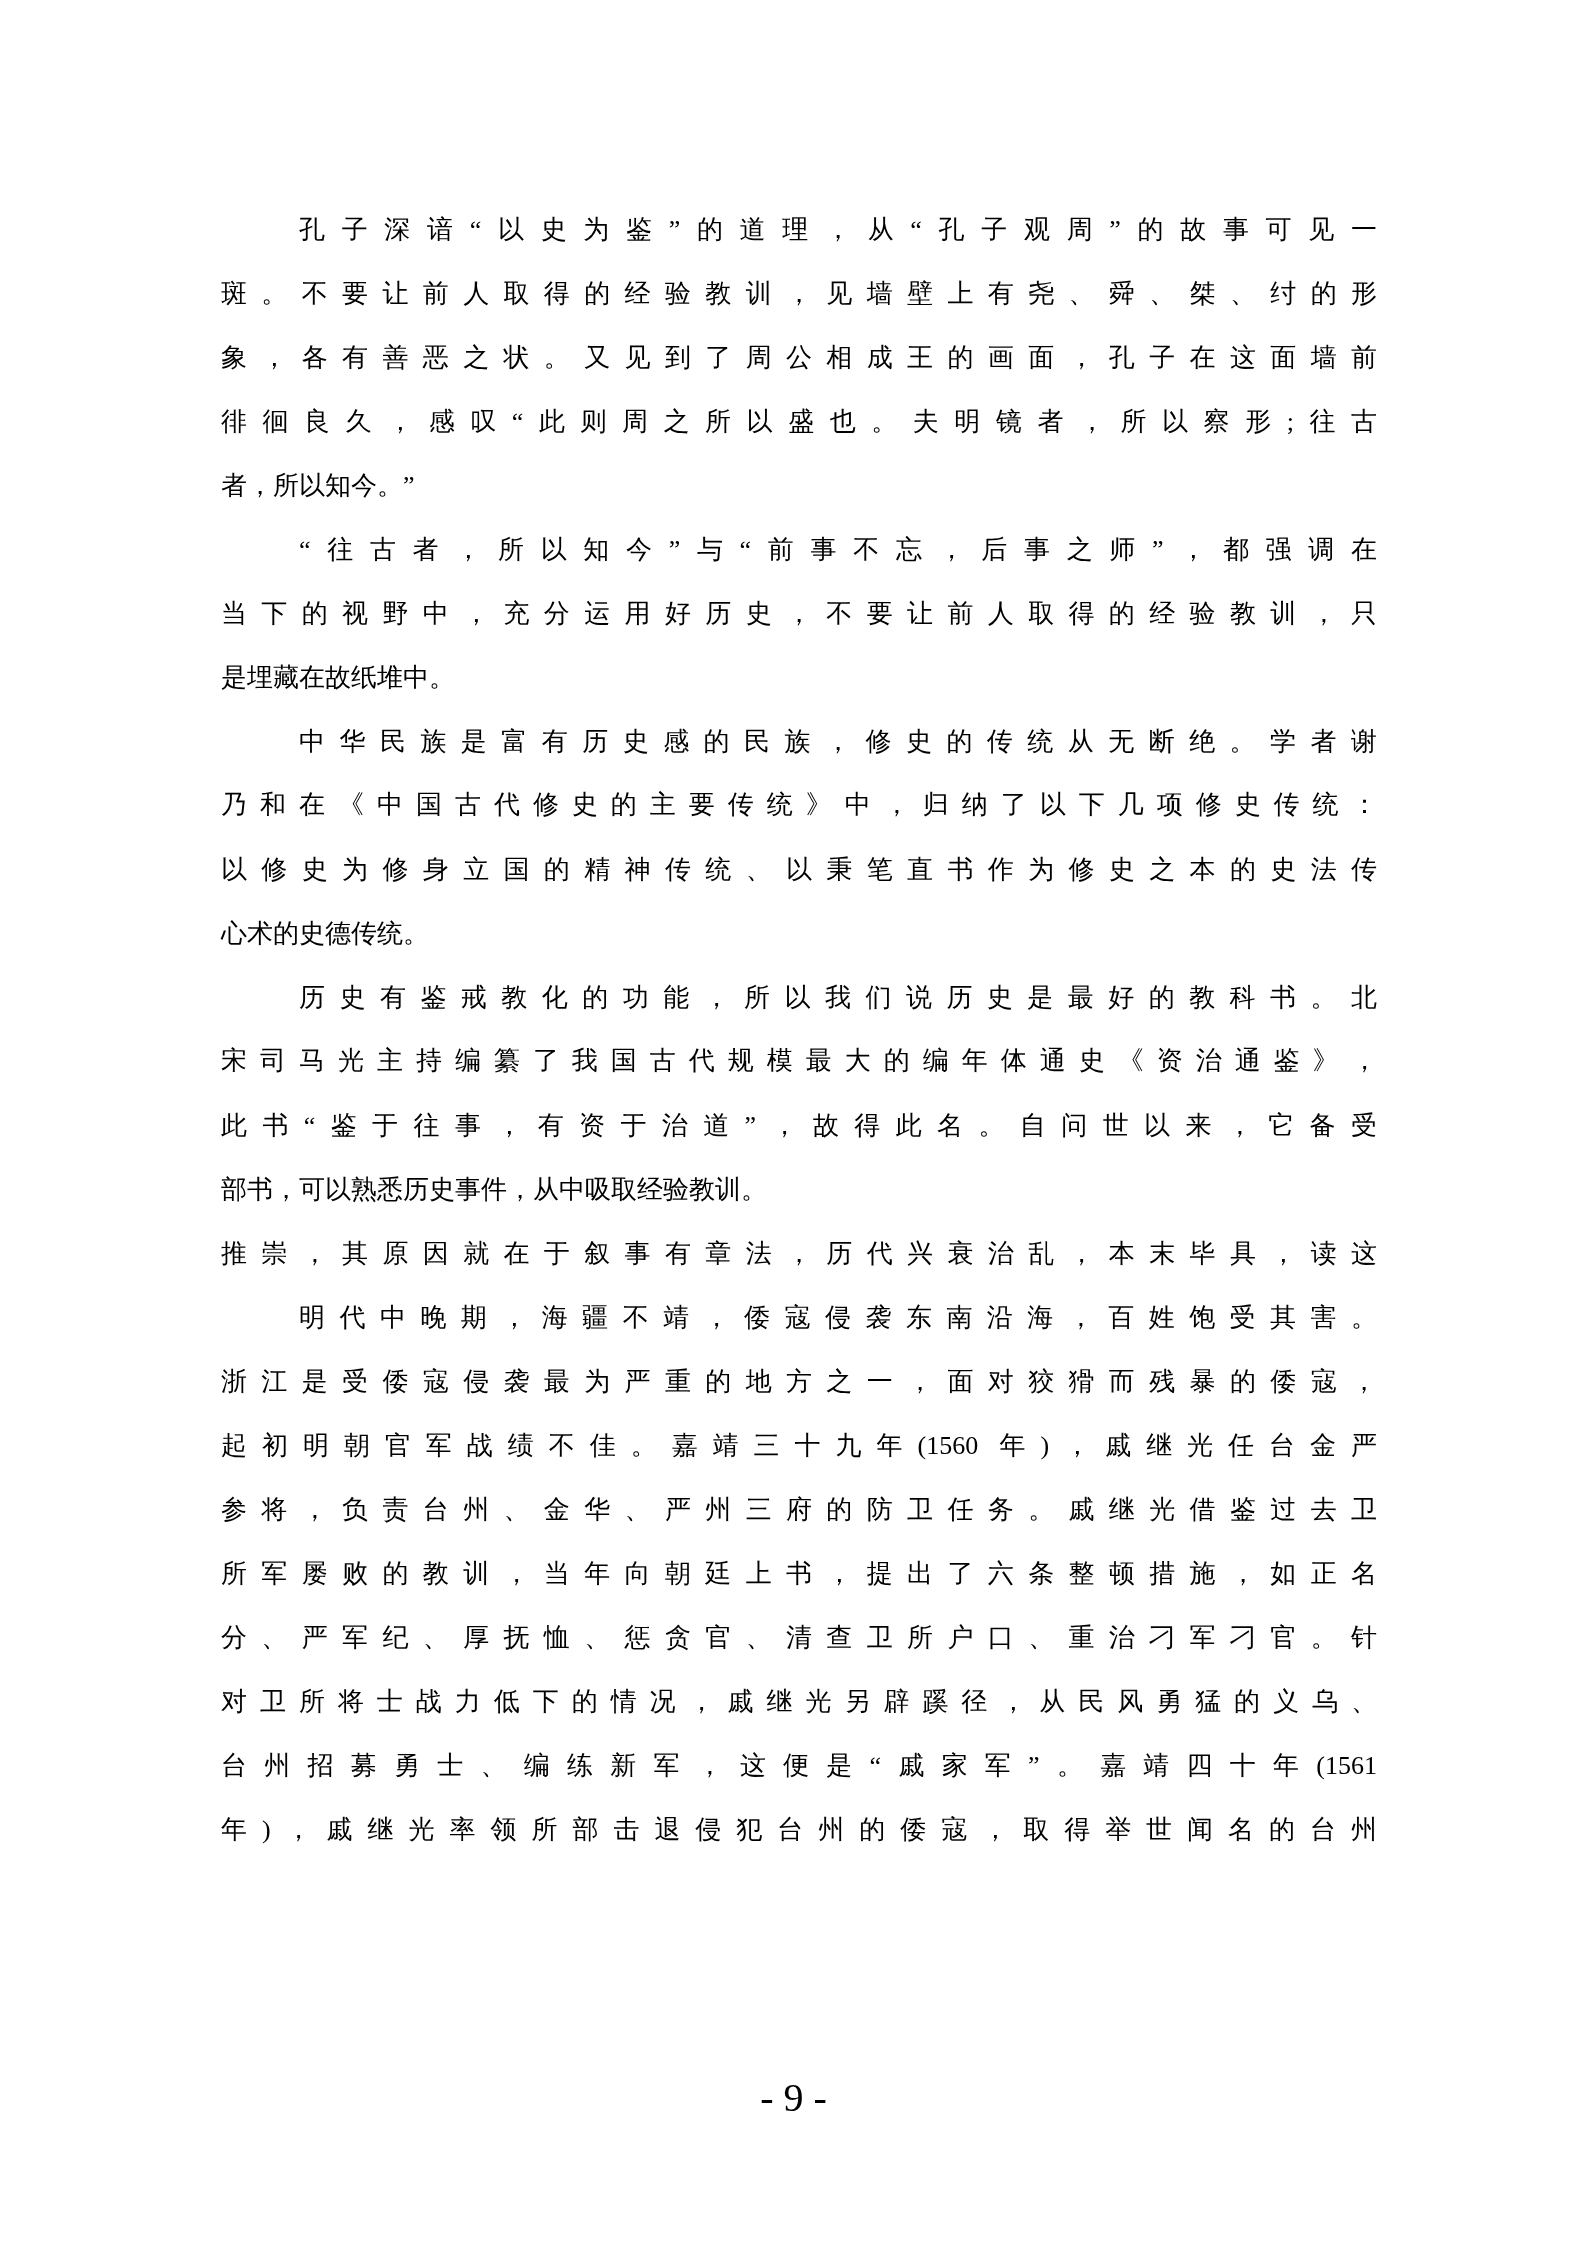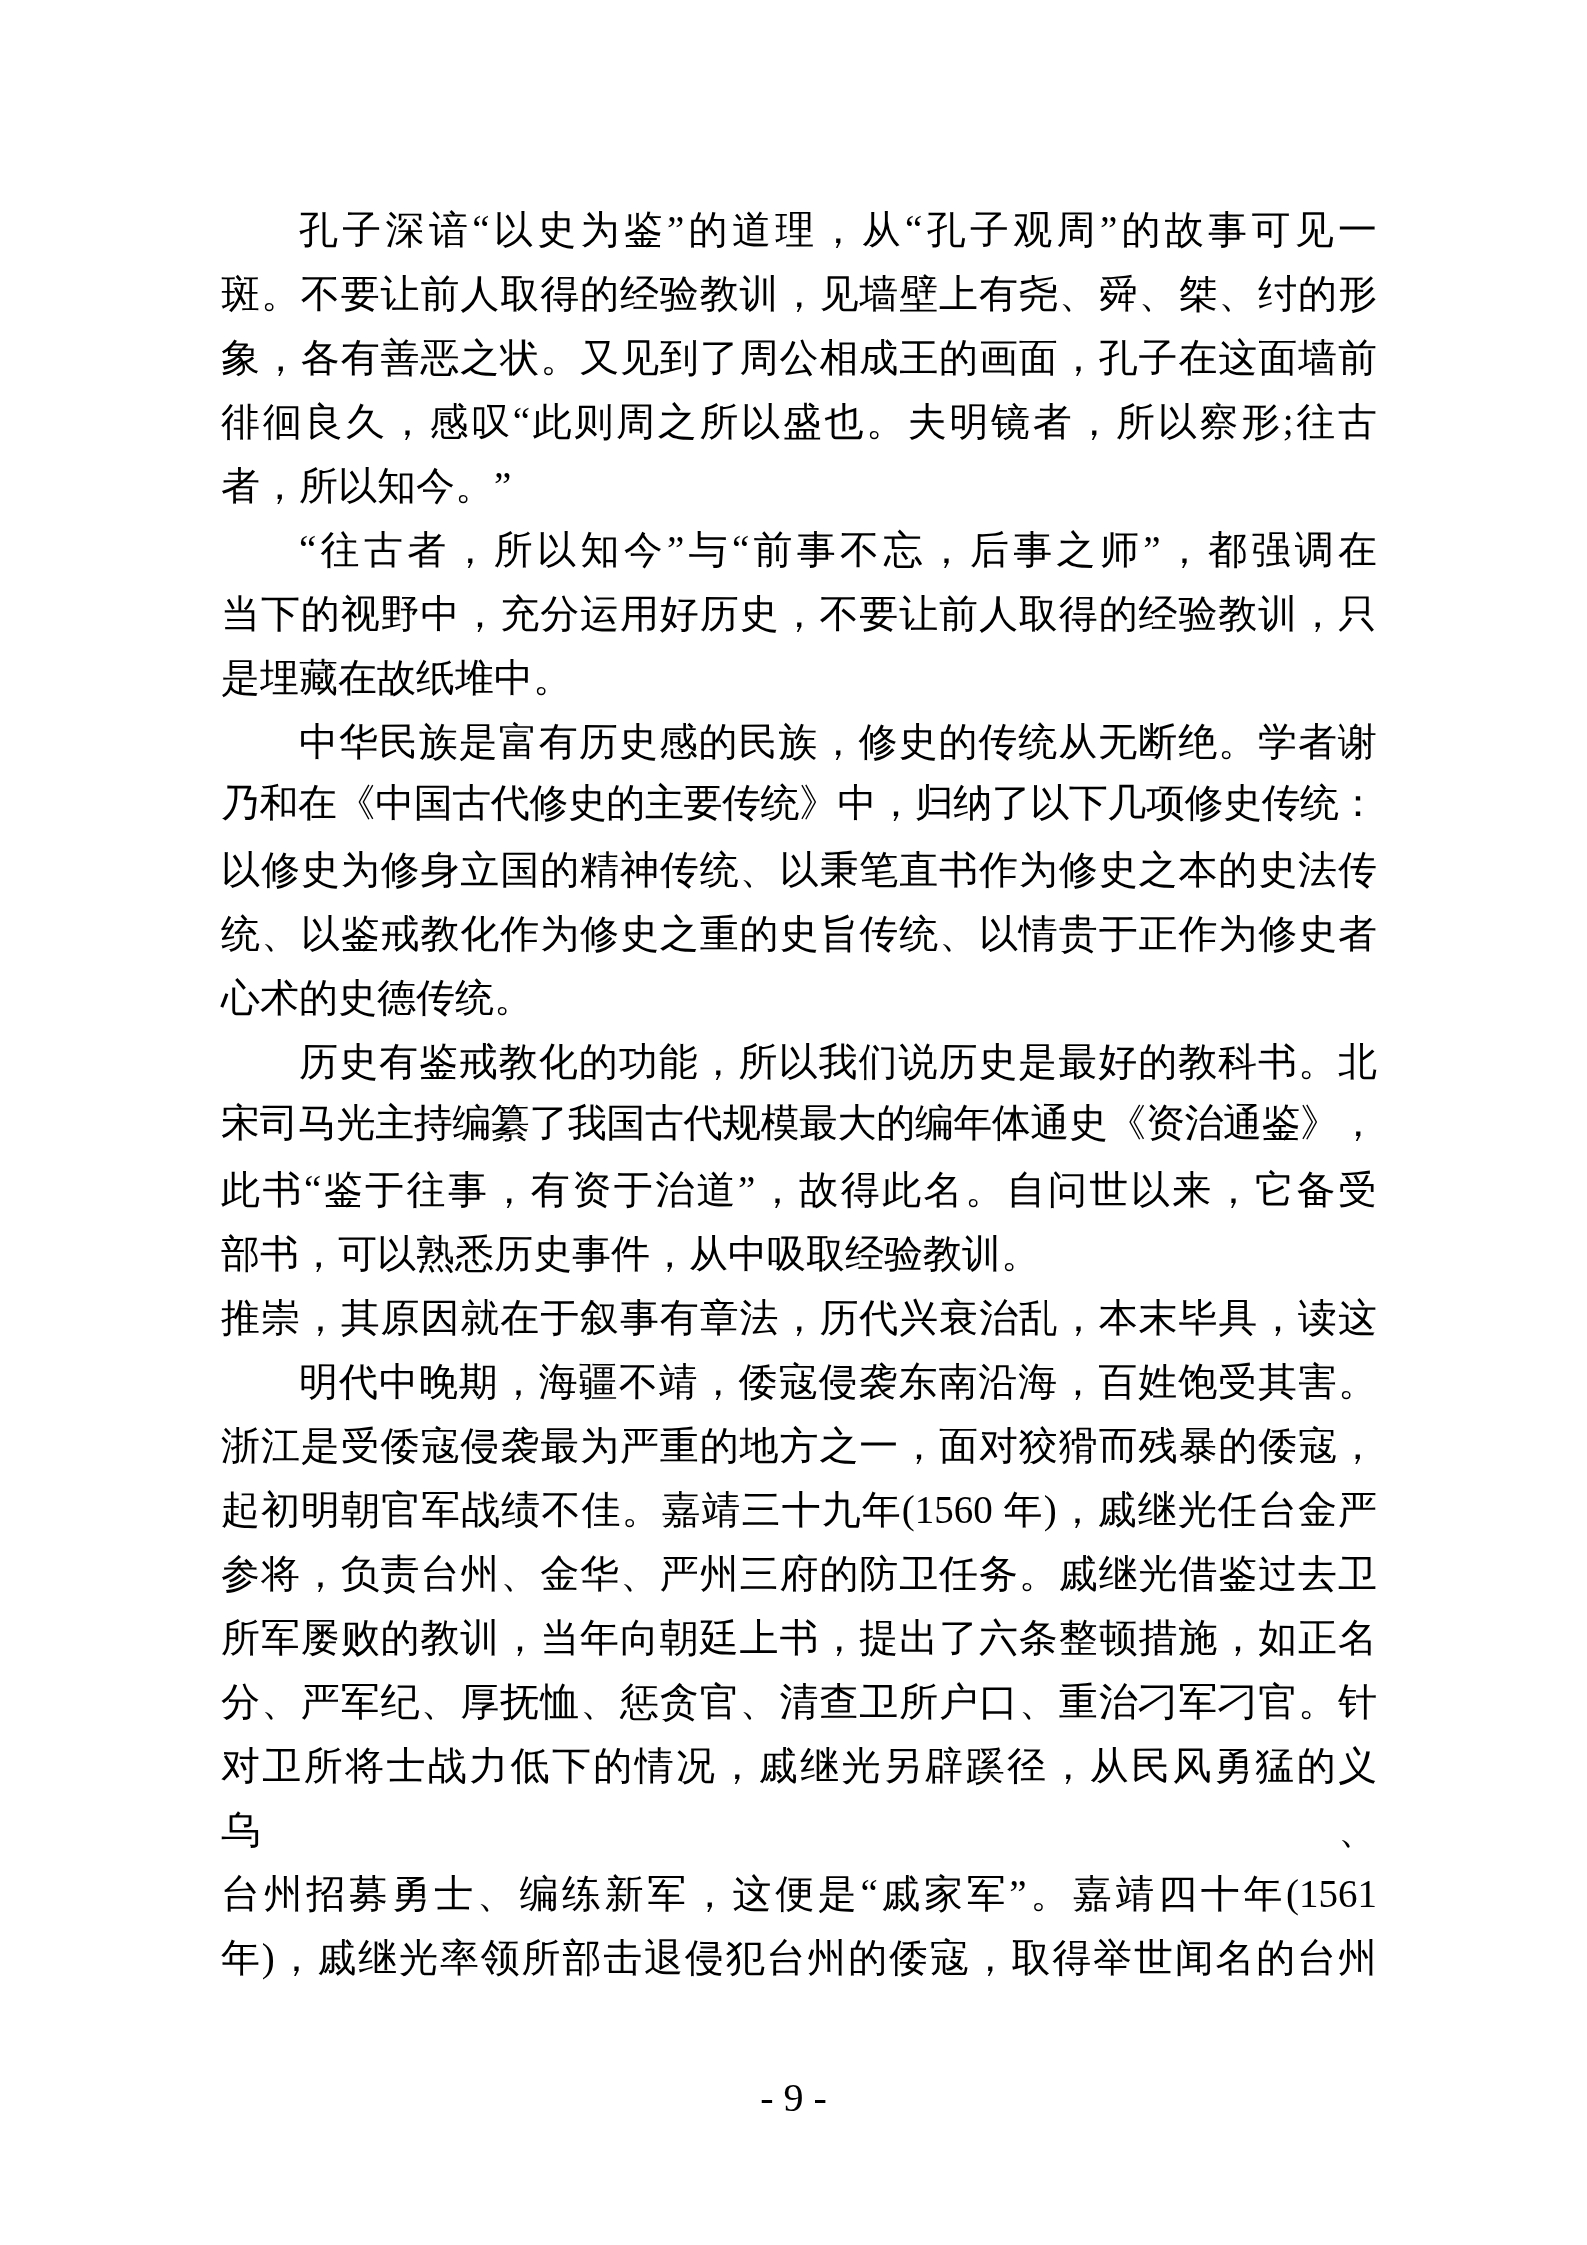--- a/index.html
+++ b/index.html
@@ -15,21 +15,21 @@
     font-family: "Liberation Serif", "DejaVu Serif", serif;
     overflow: hidden;
   }
   .text-block {
     position: absolute;
     left: 221px;
     top: 198px;
     width: 1156px;
   }
   .line {
-    font-size: 39px;
+    font-size: 26px;
     line-height: 64px;
     text-align: justify;
     text-align-last: justify;
     word-break: normal;
   }
   .line.indent {
     text-indent: 78px;
   }
   .line.para-end {
     text-align-last: left;
@@ -57,21 +57,20 @@
   <div class="line">斑。不要让前人取得的经验教训，见墙壁上有尧、舜、桀、纣的形</div>
   <div class="line">象，各有善恶之状。又见到了周公相成王的画面，孔子在这面墙前</div>
   <div class="line">徘徊良久，感叹“此则周之所以盛也。夫明镜者，所以察形;往古</div>
   <div class="line para-end">者，所以知今。”</div>
   <div class="line indent">“往古者，所以知今”与“前事不忘，后事之师”，都强调在</div>
   <div class="line">当下的视野中，充分运用好历史，不要让前人取得的经验教训，只</div>
   <div class="line para-end">是埋藏在故纸堆中。</div>
   <div class="line indent">中华民族是富有历史感的民族，修史的传统从无断绝。学者谢</div>
   <div class="line tight">乃和在《中国古代修史的主要传统》中，归纳了以下几项修史传统：</div>
   <div class="line">以修史为修身立国的精神传统、以秉笔直书作为修史之本的史法传</div>
-  <div class="line">统、以鉴戒教化作为修史之重的史旨传统、以情贵于正作为修史者</div>
   <div class="line para-end">心术的史德传统。</div>
   <div class="line indent">历史有鉴戒教化的功能，所以我们说历史是最好的教科书。北</div>
   <div class="line tight">宋司马光主持编纂了我国古代规模最大的编年体通史《资治通鉴》，</div>
   <div class="line">此书“鉴于往事，有资于治道”，故得此名。自问世以来，它备受</div>
   <div class="line para-end">部书，可以熟悉历史事件，从中吸取经验教训。</div>
   <div class="line">推崇，其原因就在于叙事有章法，历代兴衰治乱，本末毕具，读这</div>
   <div class="line indent">明代中晚期，海疆不靖，倭寇侵袭东南沿海，百姓饱受其害。</div>
   <div class="line">浙江是受倭寇侵袭最为严重的地方之一，面对狡猾而残暴的倭寇，</div>
   <div class="line">起初明朝官军战绩不佳。嘉靖三十九年(1560 年)，戚继光任台金严</div>
   <div class="line">参将，负责台州、金华、严州三府的防卫任务。戚继光借鉴过去卫</div>

